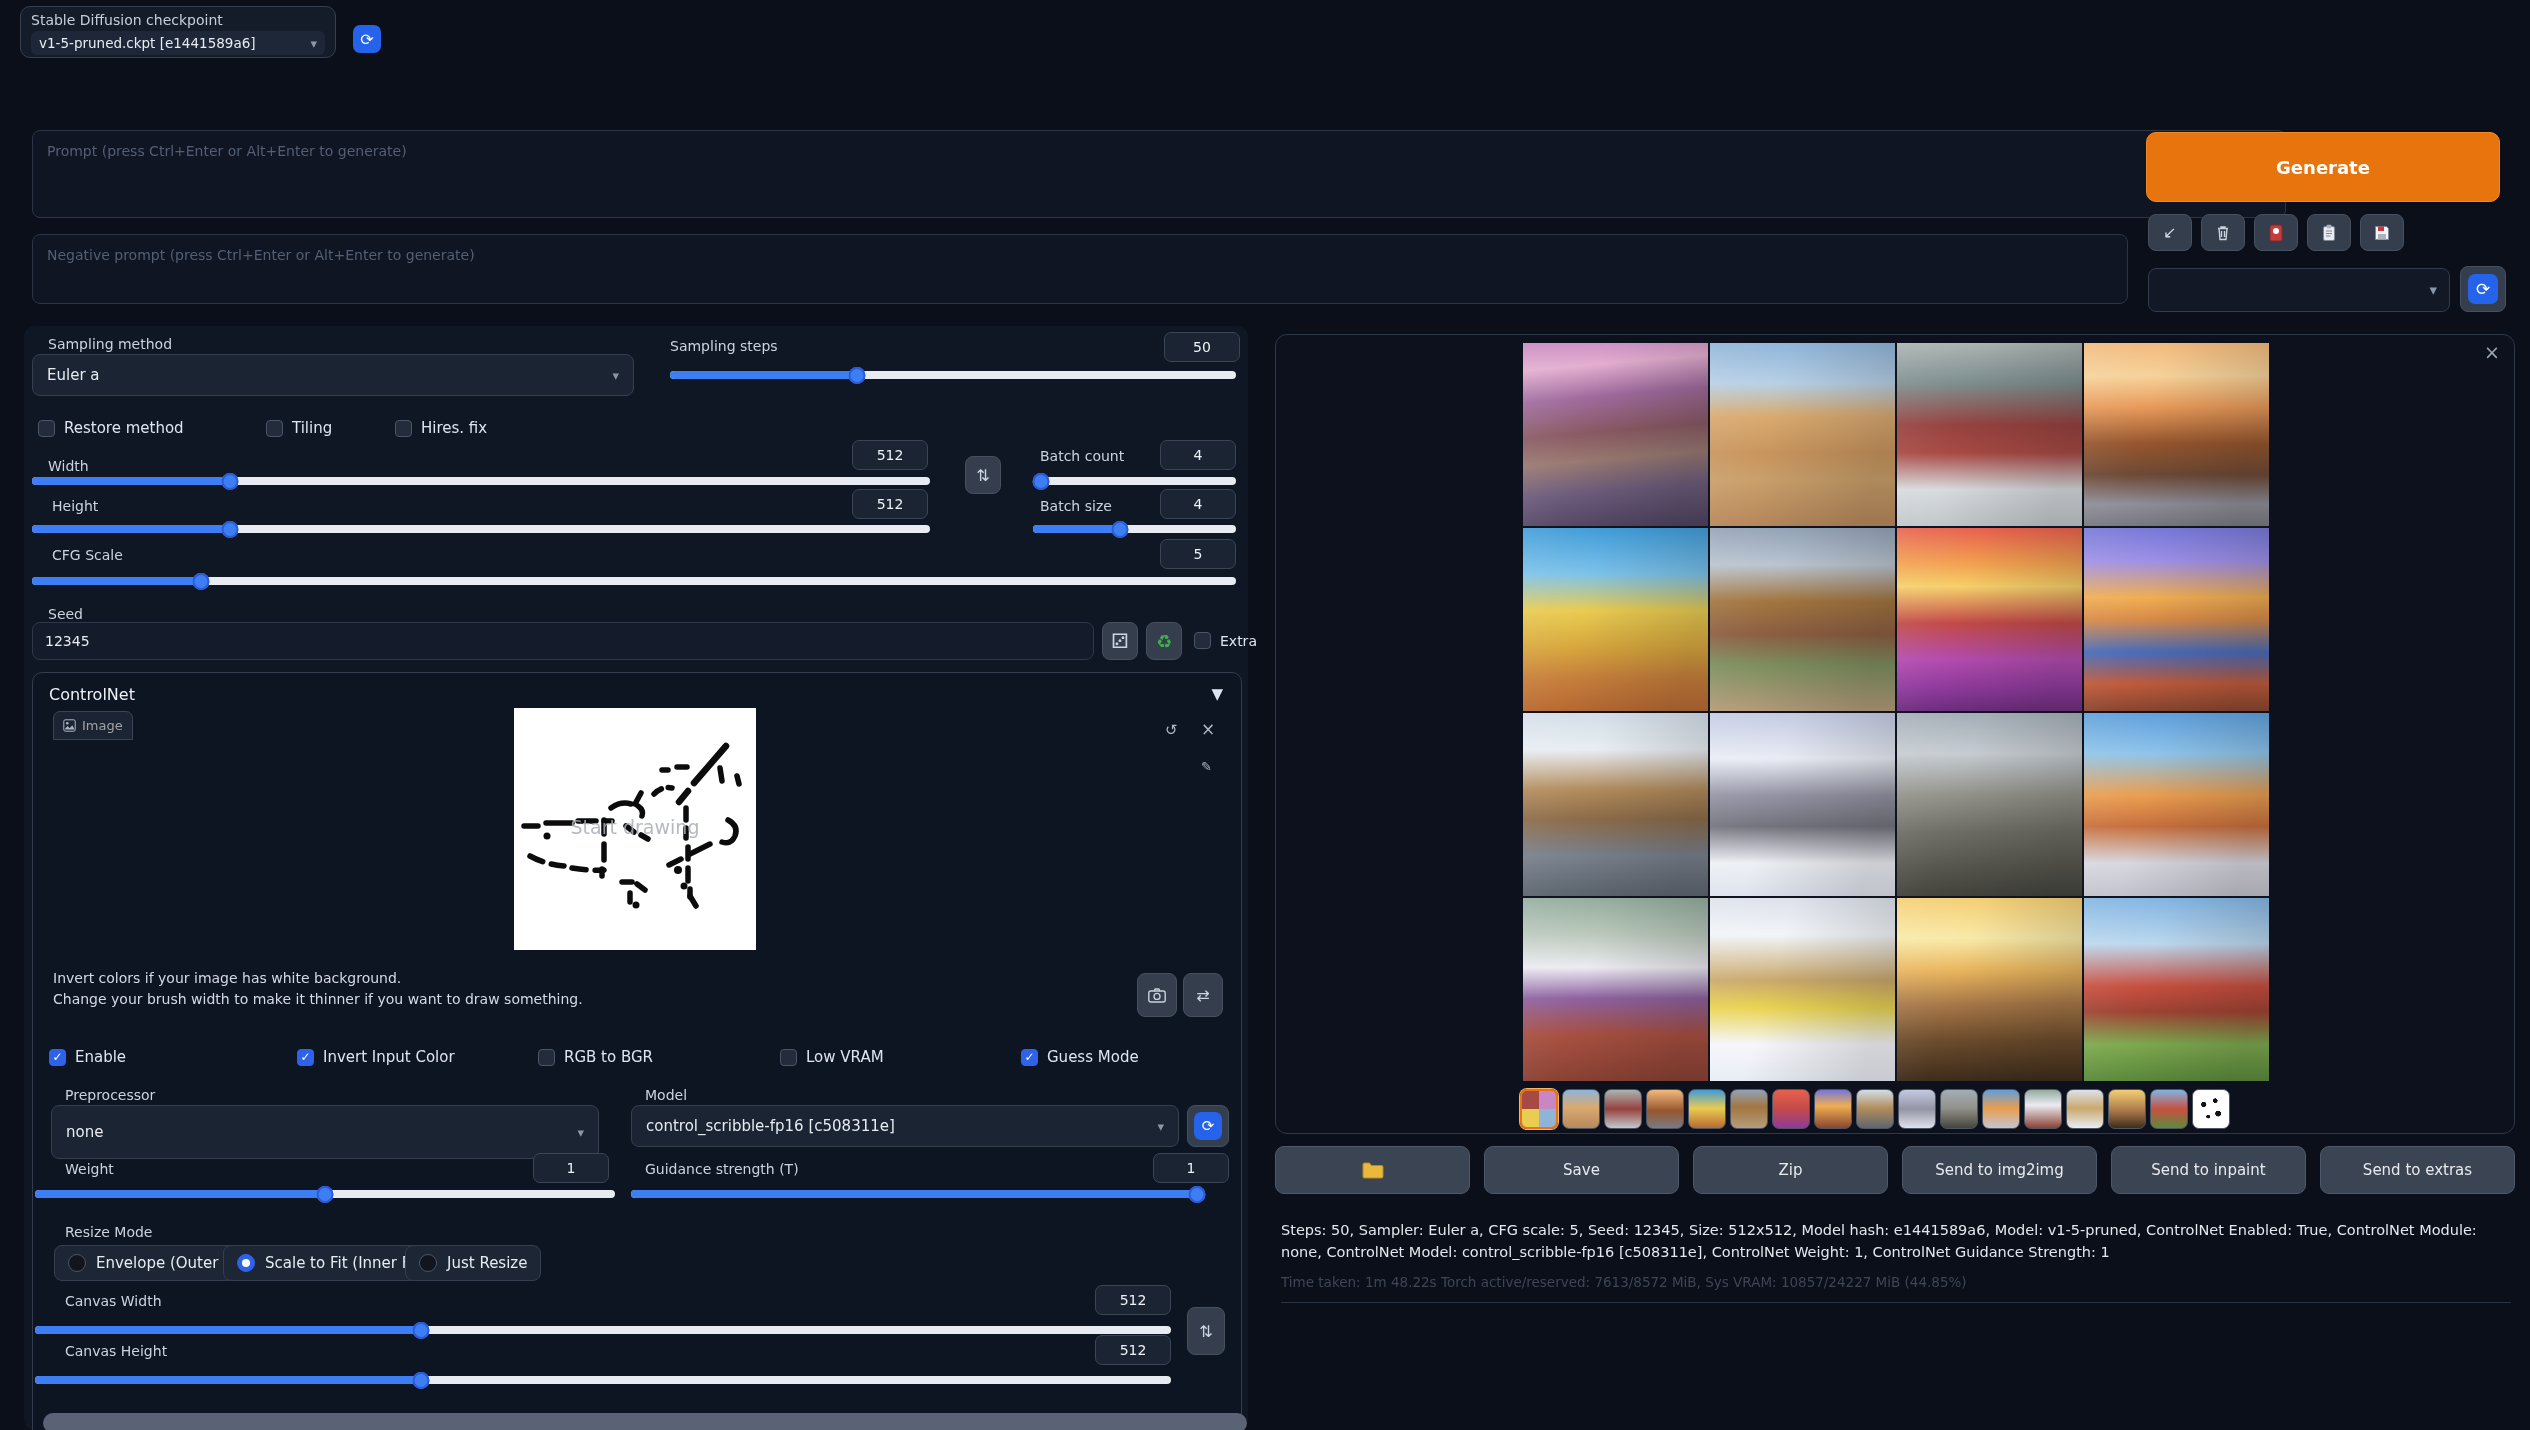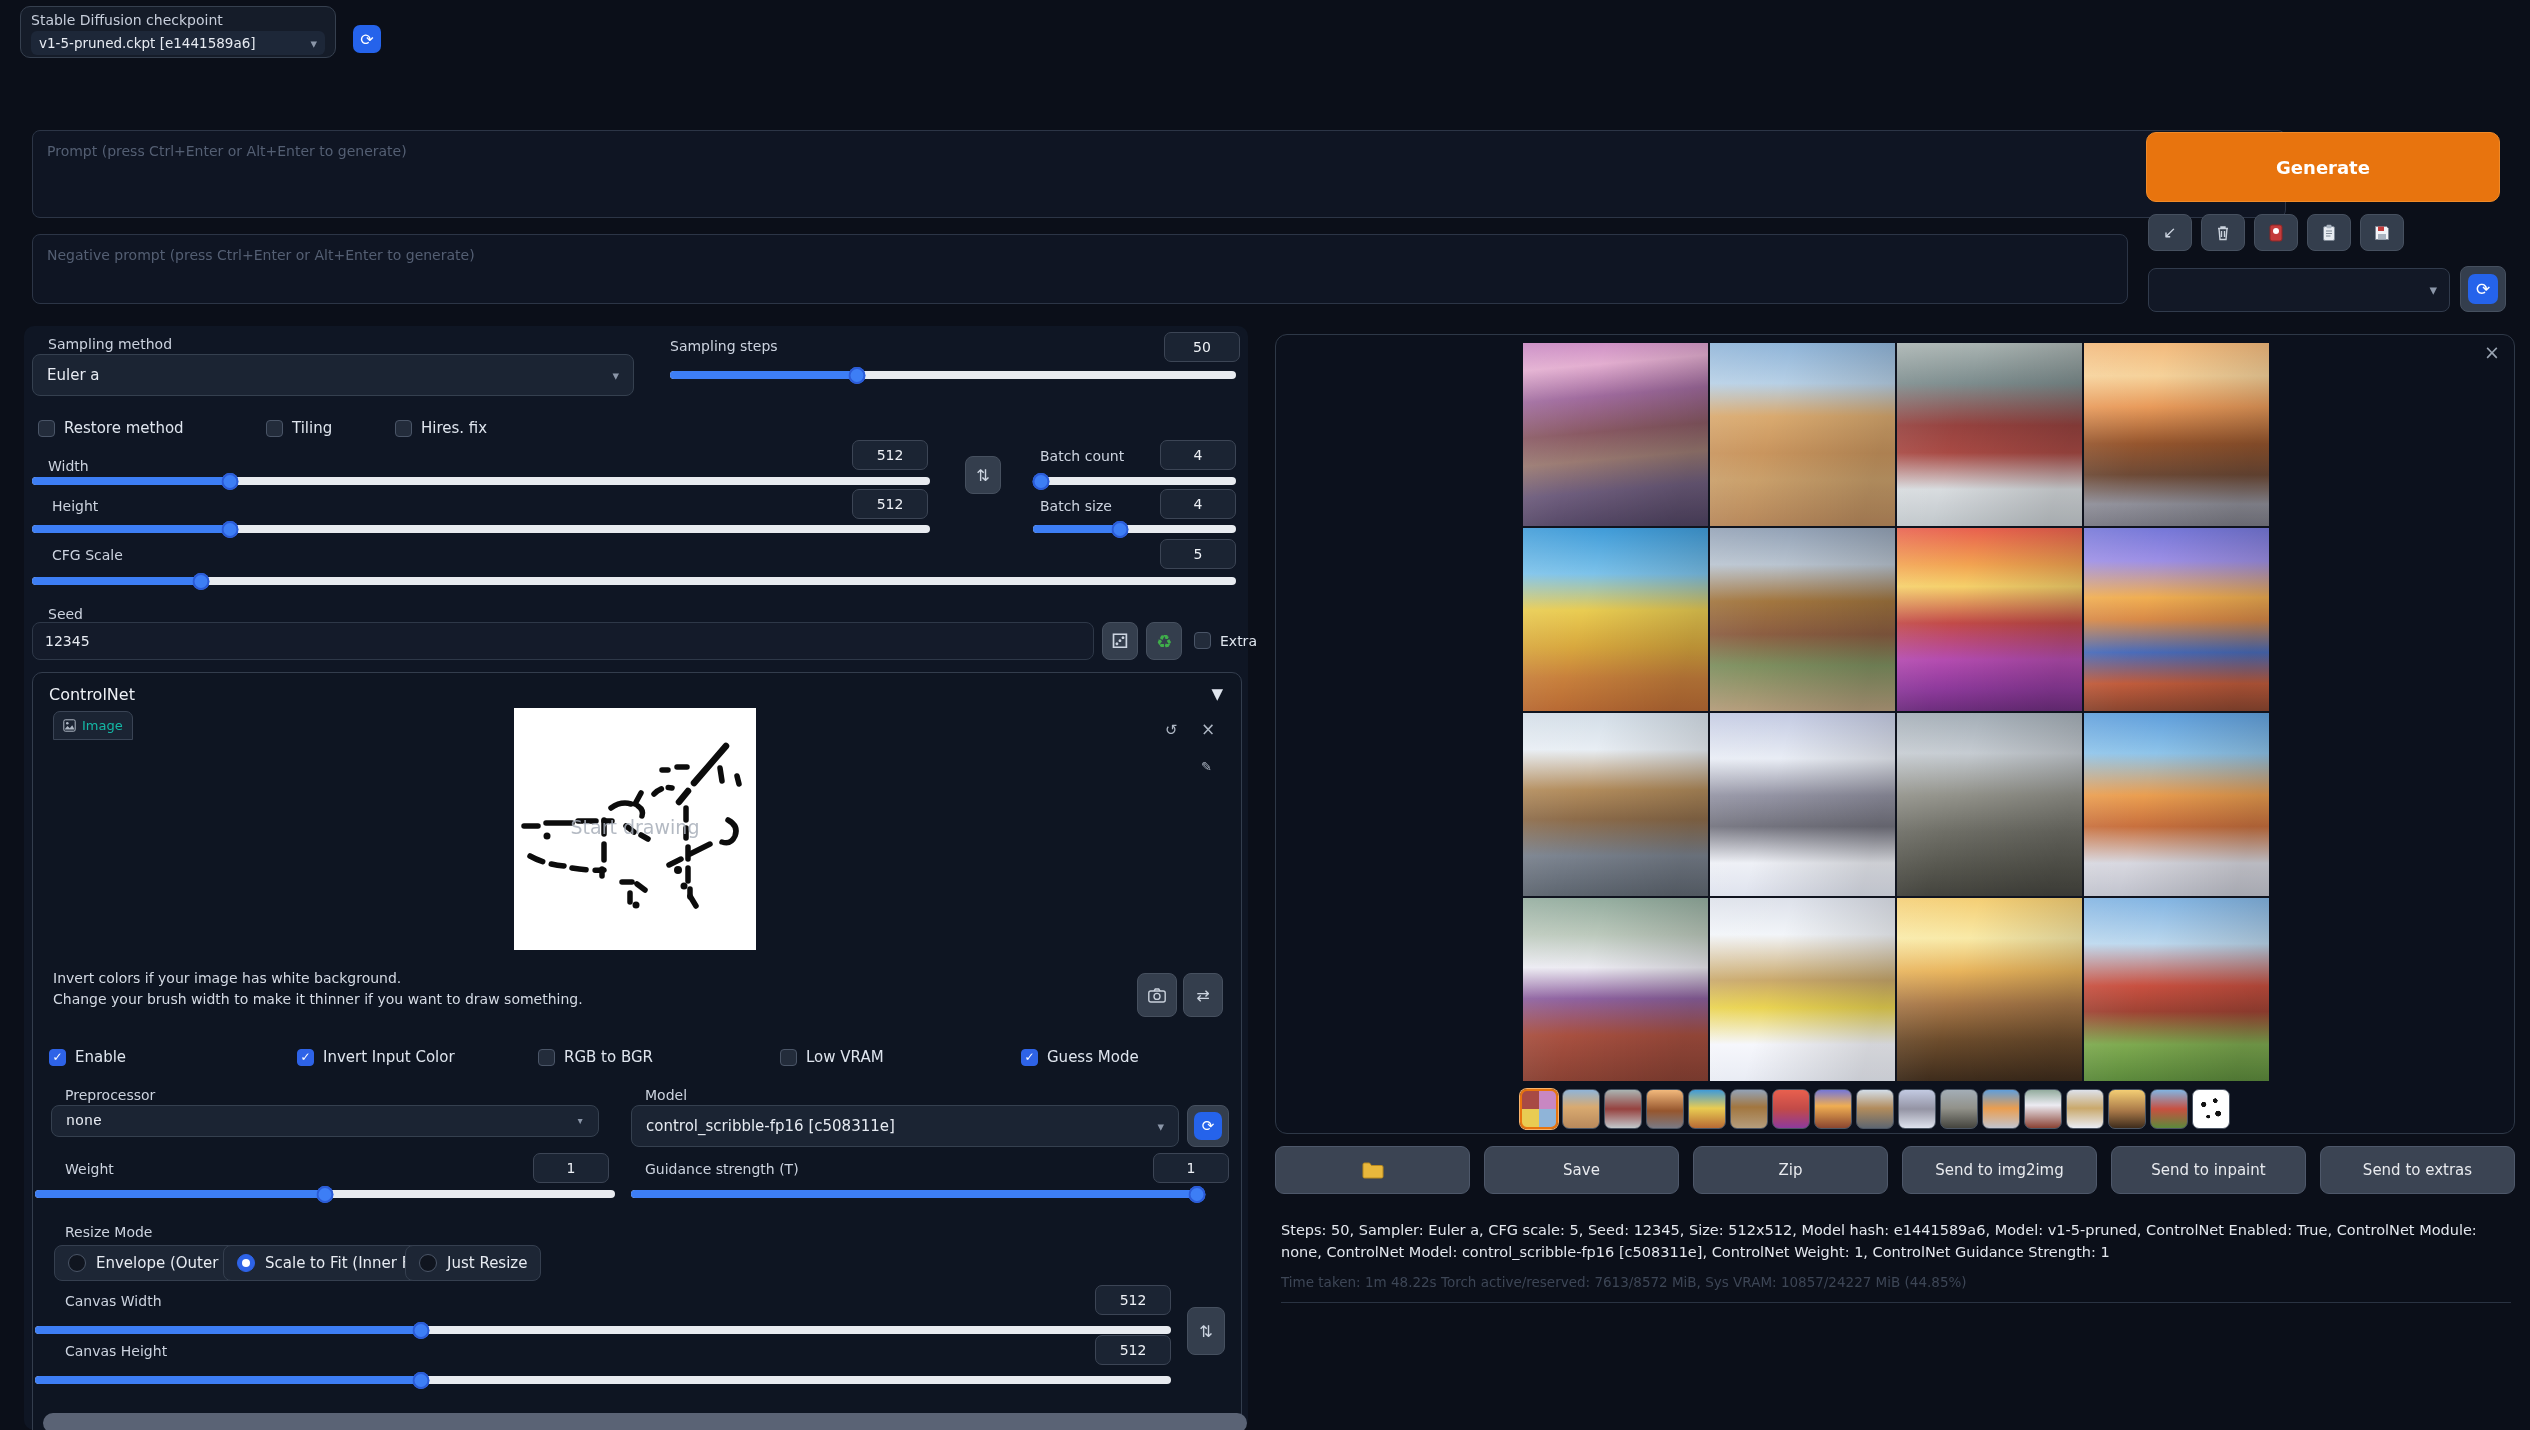--- a/index.html
+++ b/index.html
@@ -76,21 +76,21 @@
   .btnrow{position:absolute;left:1275px;top:1146px;width:1240px;display:flex;gap:14px;}
   .bigbtn{flex:1;height:46px;background:#3b4453;border:1px solid #4e586a;border-radius:9px;
       display:flex;align-items:center;justify-content:center;font-size:15px;color:#e8eaee;cursor:pointer;}
   .info{position:absolute;left:1281px;top:1220px;width:1230px;font-size:14.5px;line-height:1.5;color:#e3e7ee;}
   .perf{margin-top:8px;font-size:13.5px;color:#3d4656;}
   .hr{border-top:1px solid #2a3342;margin-top:10px;}
   
   .canvas{position:absolute;left:489px;top:381px;width:242px;height:242px;background:#fff;}
   .startdraw{position:absolute;left:0;right:0;top:108px;text-align:center;font-size:19px;color:#a7aeb9;opacity:.85;}
   .chip{position:absolute;left:20px;top:384px;height:27px;display:flex;align-items:center;gap:6px;
-      background:#1b2433;border:1px solid #3a4455;border-radius:7px 7px 0 0;padding:0 9px;font-size:13px;color:#14b8a6;}
+      background:#1b2433;border:1px solid #3a4455;border-radius:7px 7px 0 0;padding:0 9px;font-size:13px;color:#a3a3a3;}
   .mini{position:absolute;font-size:15px;color:#aeb7c4;cursor:pointer;}
   .hint{position:absolute;font-size:14px;color:#d4dae4;}
   .bottombar{position:absolute;left:10px;top:1086px;width:1204px;height:20px;border-radius:10px;background:#5a6375;}
   .seedin{position:absolute;background:#141b2a;border:1px solid #2e3848;border-radius:8px;color:#e7ebf2;
       font-size:14px;padding:0 12px;box-sizing:border-box;outline:none;font-family:inherit;}
   svg{display:block;}
 </style>
 </head>
 <body>
 
@@ -329,21 +329,21 @@
       <label class="cb" style="left:747px;top:375px;">
         <span class="cbx"></span>
         <span>Low VRAM</span>
       </label>
       <label class="cb" style="left:988px;top:375px;">
         <span class="cbx on"></span>
         <span>Guess Mode</span>
       </label>
 
       <div class="lbl" style="left:32px;top:414px;font-size:14px;">Preprocessor</div>
-      <div class="sel" style="left:18px;top:432px;width:548px;height:32px;font-family:Liberation Mono, monospace;">
+      <div class="sel" style="left:18px;top:432px;width:548px;height:54px;">
         <span>none</span>
         <span class="chev">▾</span>
       </div>
       <div class="lbl" style="left:612px;top:414px;font-size:14px;">Model</div>
       <div class="sel" style="left:598px;top:432px;width:548px;height:42px;">
         <span>control_scribble-fp16 [c508311e]</span>
         <span class="chev">▾</span>
       </div>
       <div class="sqbtn" style="left:1154px;top:432px;width:42px;height:42px;">
         <div class="bluebtn" style="width:28px;height:28px;font-size:15px;">

